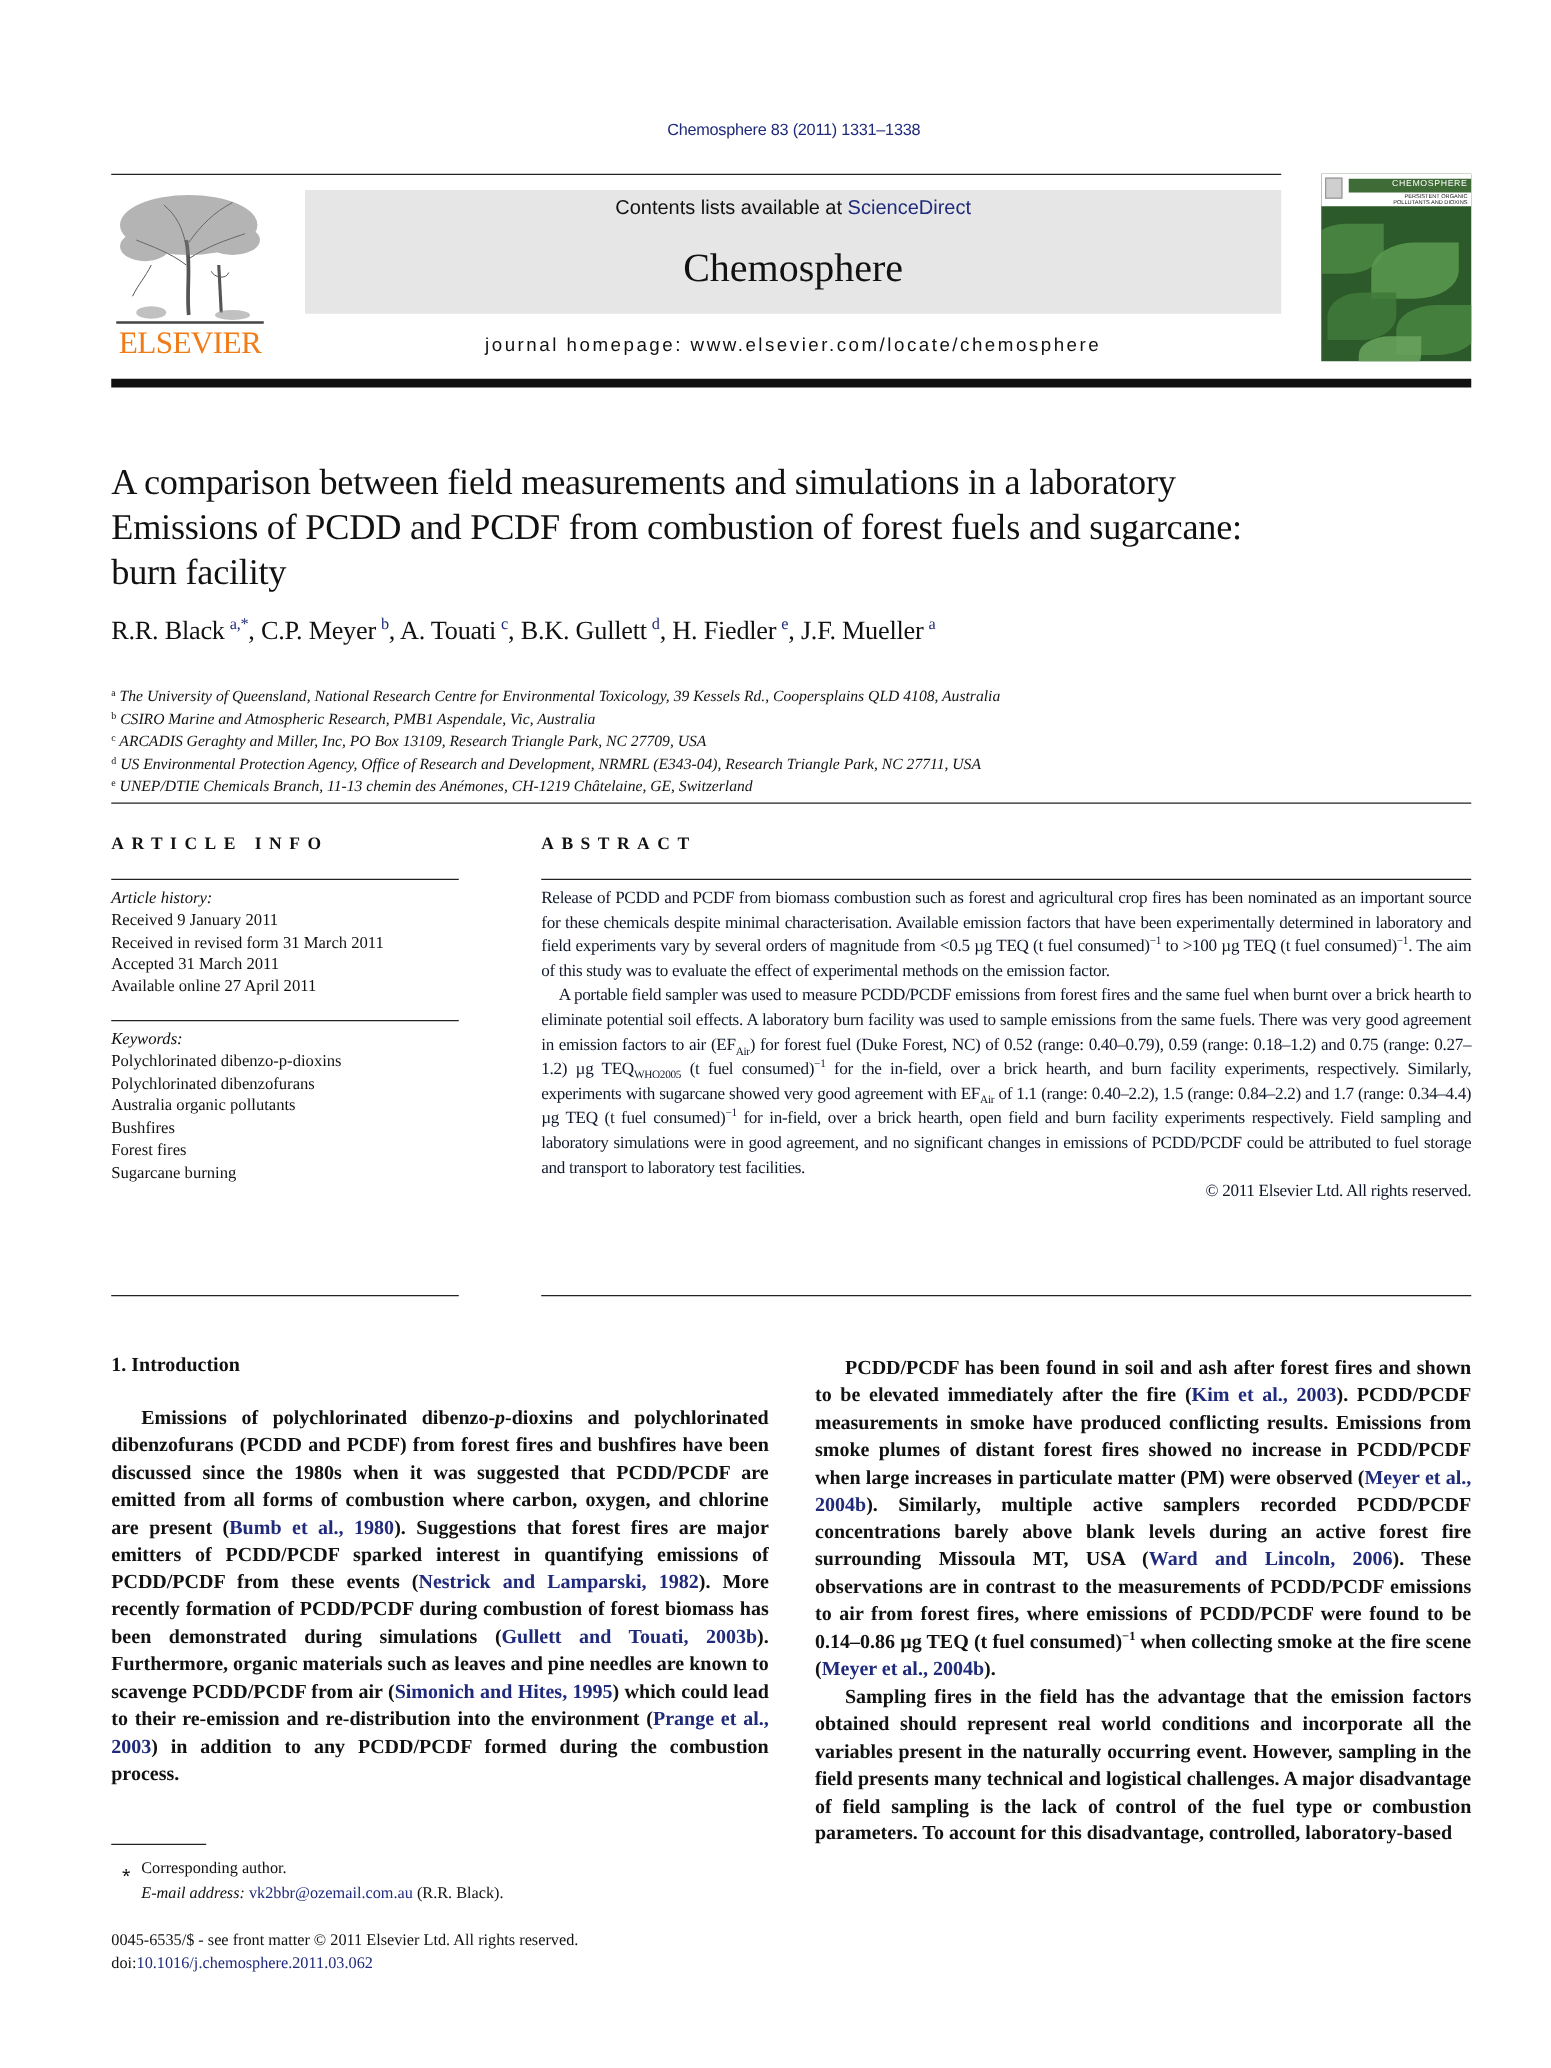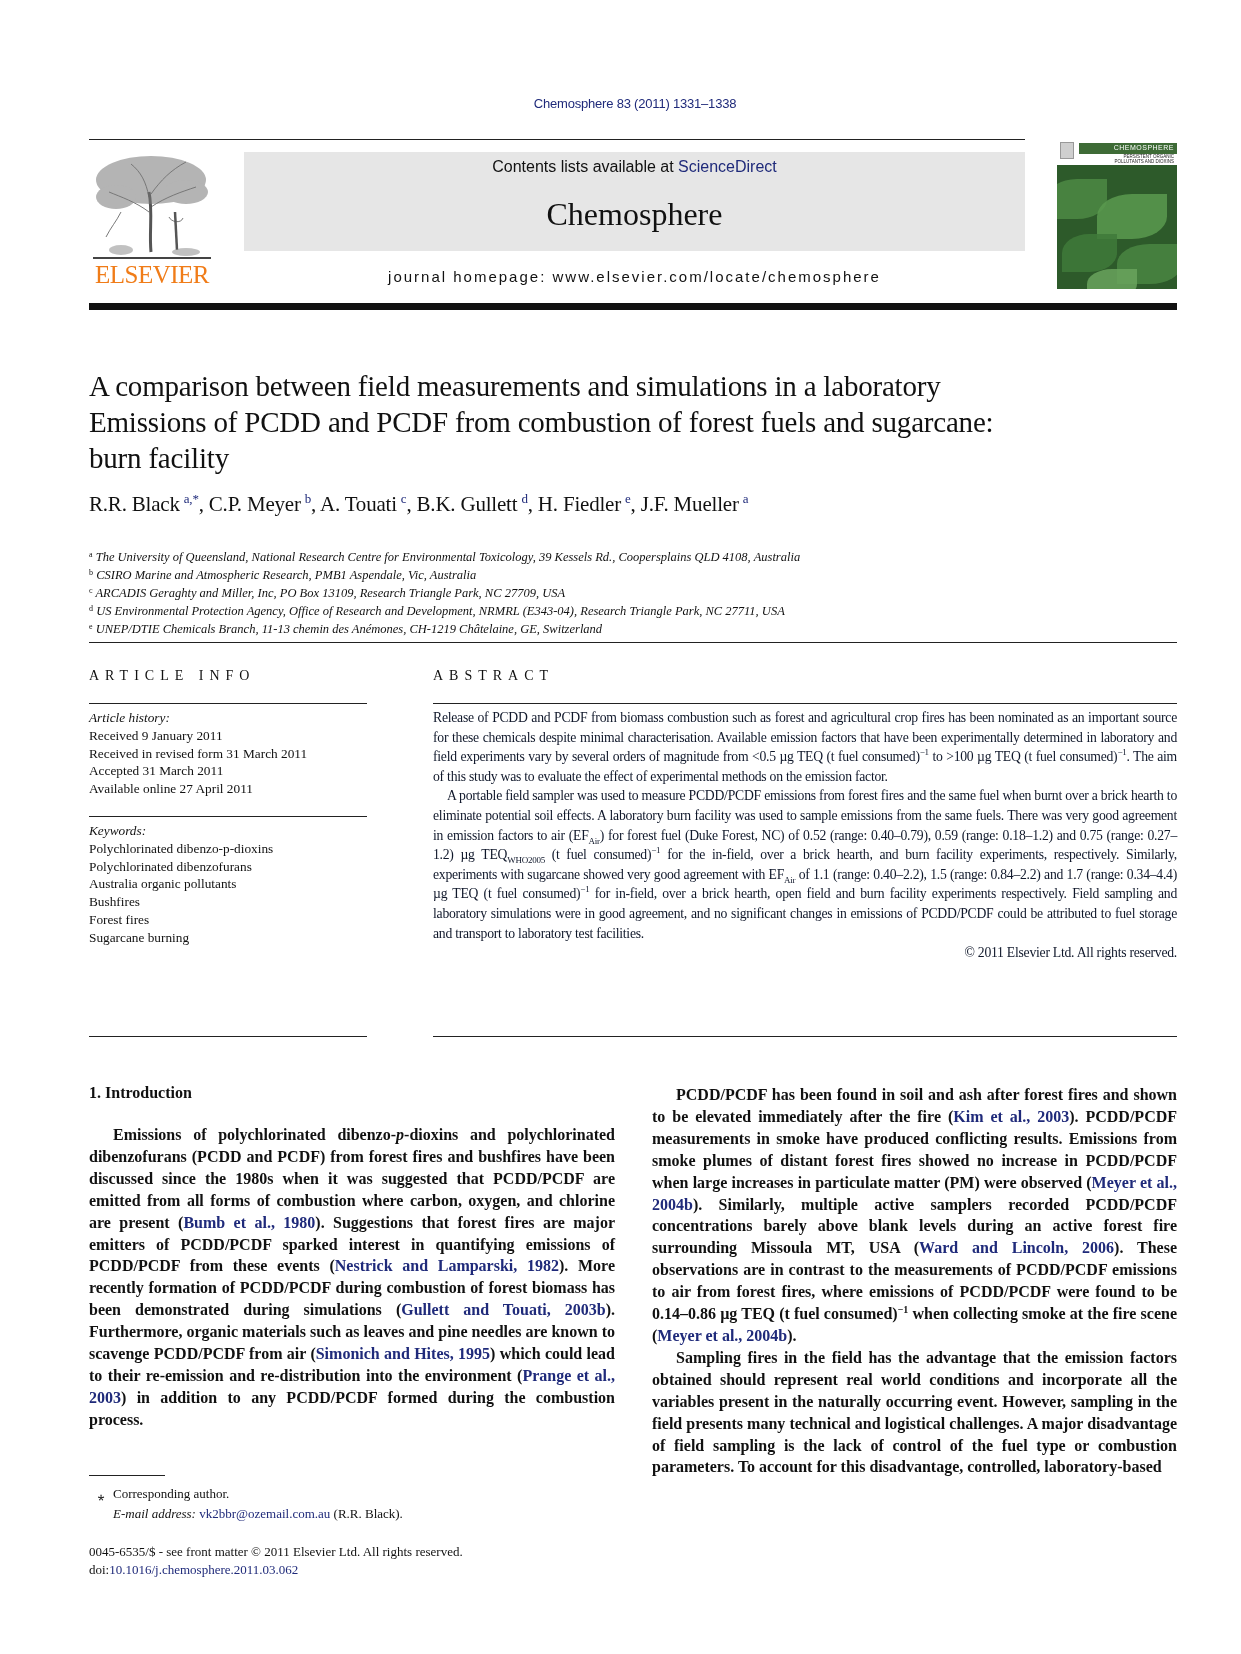--- a/index.html
+++ b/index.html
@@ -32,21 +32,21 @@
 
   .title { position: absolute; left: 89px; top: 368px; width: 1090px; font-family: "Liberation Serif", serif; font-size: 29px; line-height: 36px; color: #111; letter-spacing: -0.2px; }
   .authors { position: absolute; left: 89px; top: 492px; font-family: "Liberation Serif", serif; font-size: 21px; color: #111; letter-spacing: -0.2px; }
   .authors sup { font-size: 13px; color: #1f2a7a; vertical-align: 8px; line-height: 0; }
 
   .affils { position: absolute; left: 89px; top: 532px; font-family: Liberation Serif, serif; font-style: italic; font-size: 12.5px; line-height: 18px; color: #111; margin-top: 16px; }
   .affils sup { font-style: normal; font-size: 8px; vertical-align: 4px; line-height: 0; }
 
   .mid-rule { position: absolute; left: 89px; top: 642px; width: 1088px; height: 1px; background: #222; }
 
-  .section-cap { position: absolute; top: 668px; font-family: "Liberation Serif", serif; font-size: 14px; letter-spacing: 6px; color: #111; }
+  .section-cap { position: absolute; top: 668px; font-family: "Liberation Serif", serif; font-size: 14px; letter-spacing: 6px; color: #111; font-weight: bold; }
   .info-cap { left: 89px; }
   .abs-cap { left: 433px; }
 
   .hr { position: absolute; height: 1px; background: #222; }
 
   .info-block { position: absolute; left: 89px; font-family: "Liberation Serif", serif; font-size: 13.3px; line-height: 17.8px; color: #111; }
   .info-block .label { font-style: italic; }
 
   .abstract { position: absolute; left: 433px; top: 708px; width: 744px; font-family: "Liberation Serif", serif; font-size: 13.7px; line-height: 19.6px; color: #0f172a; text-align: justify; letter-spacing: -0.25px; }
   .abstract p { text-indent: 0; }

